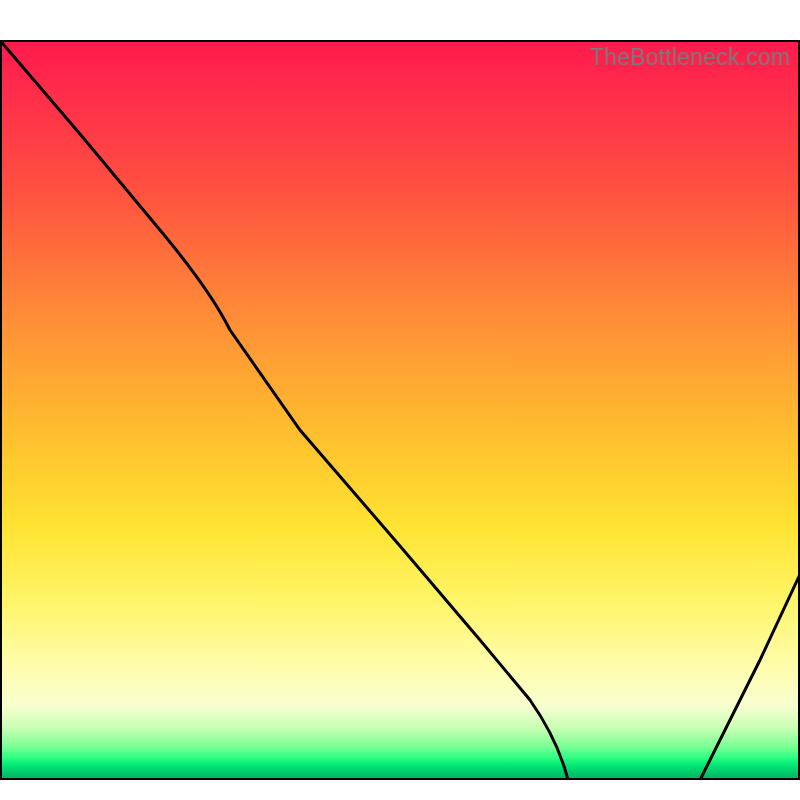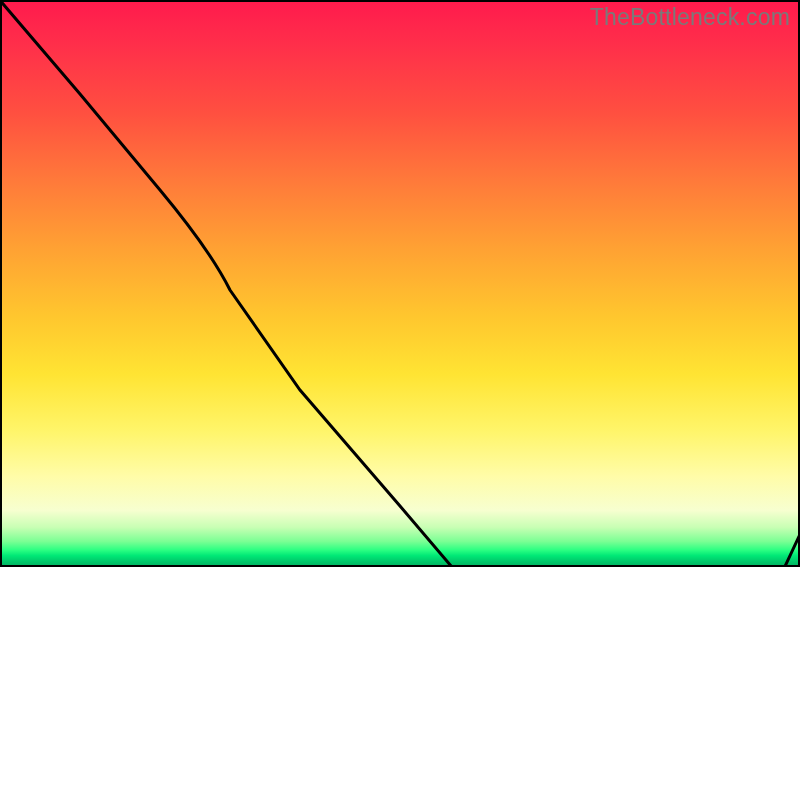--- a/index.html
+++ b/index.html
@@ -6,22 +6,23 @@
     margin: 0;
     padding: 0;
     width: 800px;
     height: 800px;
     background: #ffffff;
     font-family: Arial, Helvetica, sans-serif;
   }
   .canvas {
     position: relative;
     width: 800px;
-    height: 567px;
+    height: 740px;
     overflow: hidden;
+    margin-top: 40px;
   }
   .gradient {
     position: absolute;
     inset: 0;
     
     background: linear-gradient(
       to bottom,
       #ff1a4d 0%,
       #ff2f4a 8%,
       #ff5040 20%,

